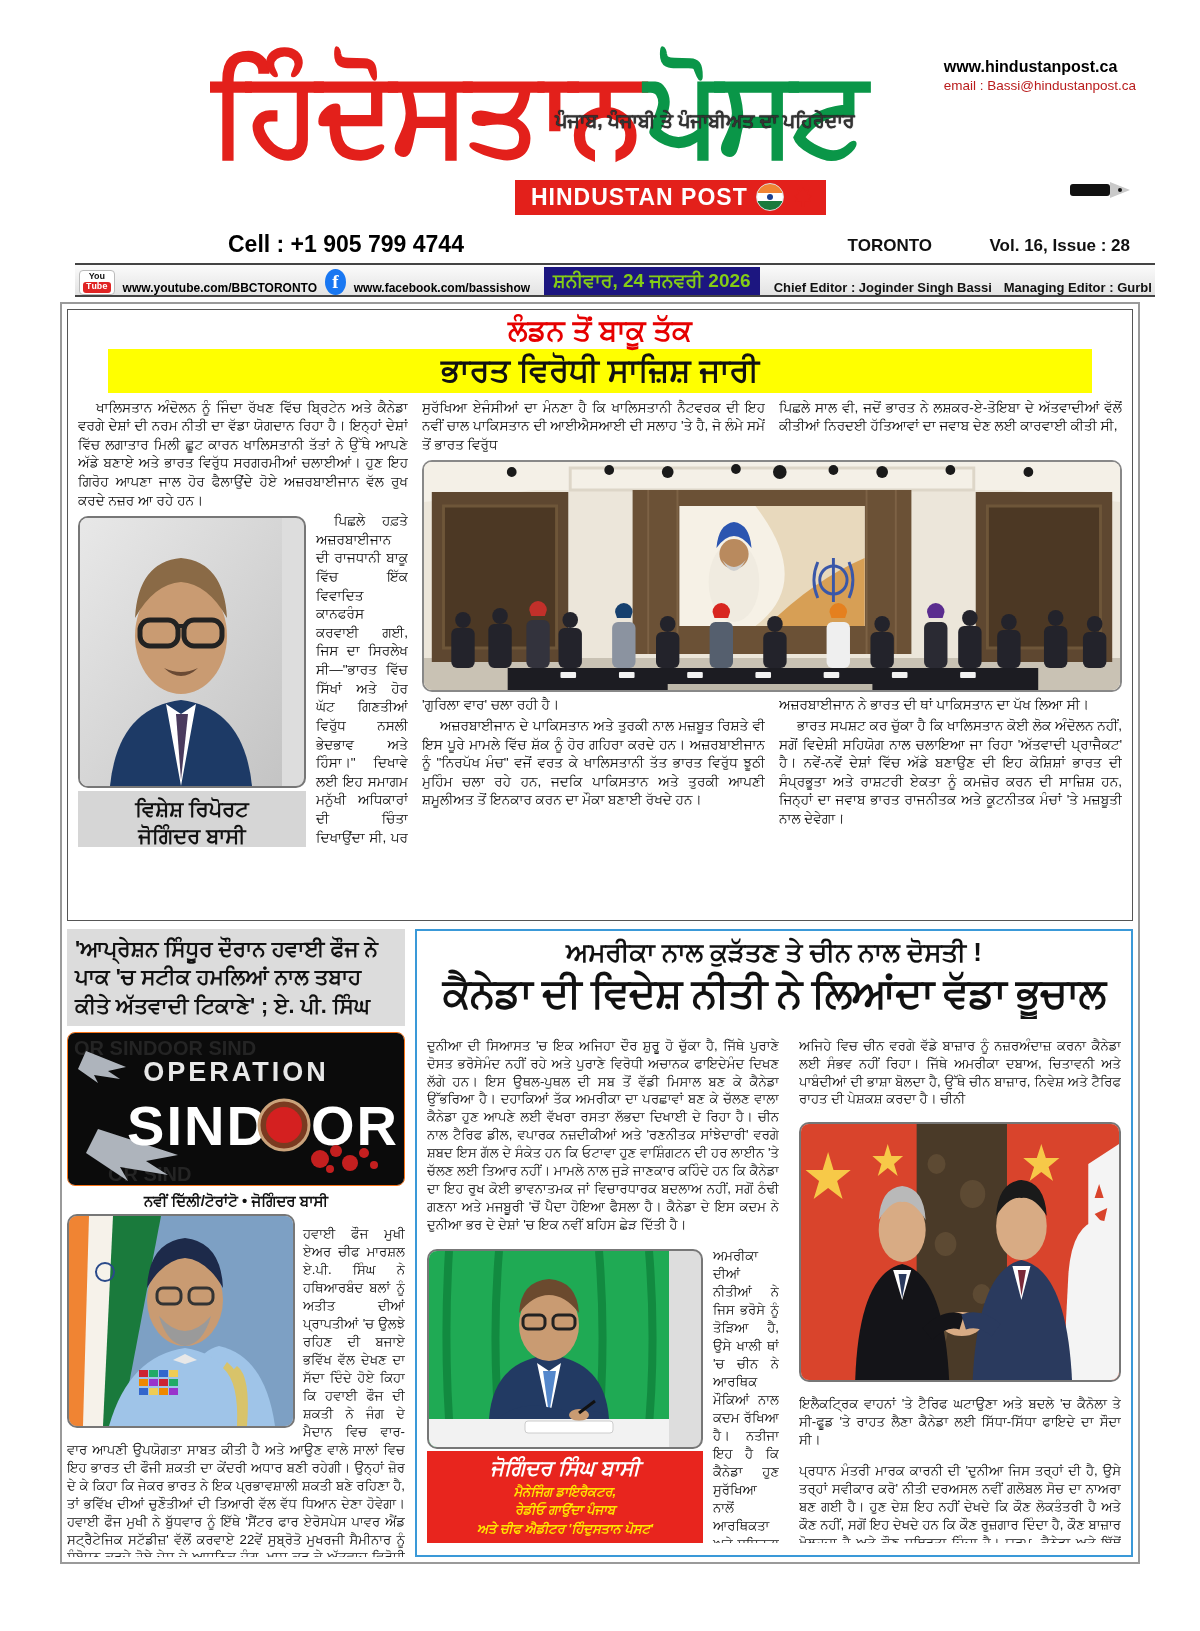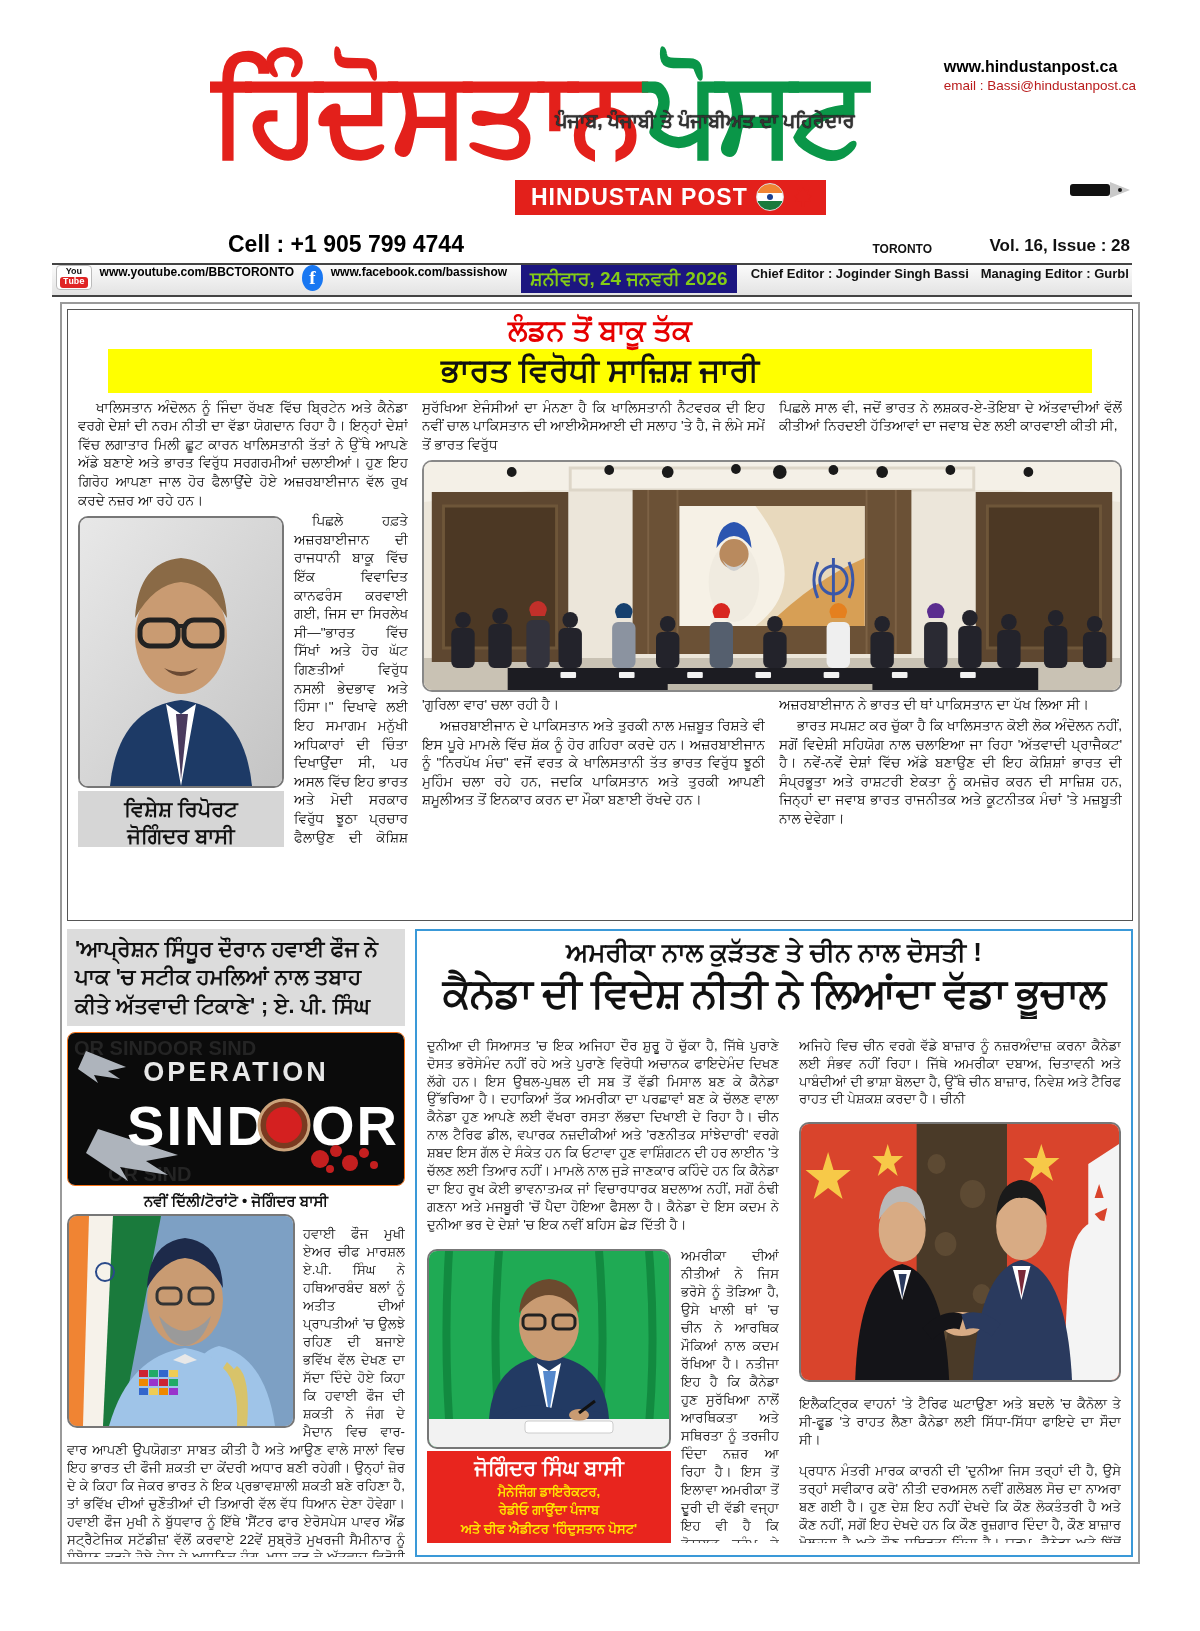--- a/index.html
+++ b/index.html
@@ -12,26 +12,26 @@
   .logo-red{font-size:118px;font-weight:bold;color:#e3201b;letter-spacing:-4px;}
   .logo-green{font-size:118px;font-weight:bold;color:#0a9648;letter-spacing:-4px;}
   .tagline{position:absolute;left:430px;top:58px;width:430px;text-align:center;font-size:19px;font-weight:bold;color:#333;text-shadow:0 0 1px #000;}
   .band{position:absolute;left:455px;top:128px;background:#e3201b;color:#fff;font-weight:bold;font-size:23px;letter-spacing:1px;padding:3px 12px 4px 16px;display:flex;align-items:center;gap:8px;}
   .india-flag{width:26px;height:26px;border-radius:50%;background:linear-gradient(#f08433 33%,#fff 33% 66%,#1a7a3c 66%);border:1px solid #ddd;position:relative;}
   .india-flag::after{content:"";position:absolute;left:10px;top:10px;width:6px;height:6px;border-radius:50%;background:#1b3f8f;}
   .mast-right{position:absolute;right:4px;top:6px;text-align:left;}
   .mast-web{font-size:16px;font-weight:bold;color:#000;}
   .mast-email{font-size:13.5px;color:#b91c1c;margin-top:2px;}
   .mast-cell{position:absolute;left:168px;bottom:2px;font-size:23px;font-weight:bold;color:#000;}
-  .mast-city{position:absolute;right:208px;bottom:4px;font-size:12px;font-weight:bold;margin-left:17px;}
+  .mast-city{position:absolute;right:208px;bottom:4px;font-size:17px;font-weight:bold;margin-left:17px;}
   .mast-issue{position:absolute;right:10px;bottom:4px;font-size:17px;font-weight:bold;}
   .pen-icon{position:absolute;right:6px;top:118px;}
 
   
-  .infobar{position:absolute;left:52px;top:263px;width:1080px;height:34px;background:linear-gradient(#fbfbfb,#e3e3e3);border-top:2px solid #444;border-bottom:2px solid #444;display:flex;align-items:flex-start;gap:8px;padding:0 4px;box-sizing:border-box;}
+  .infobar{position:absolute;left:75px;top:263px;width:1080px;height:34px;background:linear-gradient(#fbfbfb,#e3e3e3);border-top:2px solid #444;border-bottom:2px solid #444;display:flex;align-items:flex-end;gap:8px;padding:0 4px;box-sizing:border-box;}
   .yt-badge{display:flex;flex-direction:column;align-items:center;background:#fff;border:1px solid #bbb;border-radius:4px;padding:1px 3px;line-height:1;}
   .yt-top{font-size:9px;font-weight:bold;color:#111;}
   .yt-bottom{font-size:9px;font-weight:bold;color:#fff;background:#e02424;border-radius:3px;padding:1px 3px;margin-top:1px;font-family:Liberation Mono, monospace;}
   .bar-url{font-size:12px;font-weight:bold;color:#000;}
   .fb-circle{width:26px;height:26px;border-radius:50%;background:#1877f2;color:#fff;font-weight:bold;font-size:19px;display:flex;align-items:center;justify-content:center;font-family:"Liberation Serif",serif;}
   .date-box{background:#1c1680;color:#84cc16;font-weight:bold;font-size:19px;padding:3px 9px;margin-left:6px;white-space:nowrap;}
   .editors{display:flex;align-items:center;gap:6px;margin-left:6px;font-size:13px;font-weight:bold;white-space:nowrap;overflow:hidden;}
   .ed-sep{width:1px;height:16px;background:#333;}
 
   
@@ -45,42 +45,42 @@
   .s1-cols{display:grid;grid-template-columns:330px 1fr 1fr;grid-template-rows:auto auto 1fr;column-gap:14px;height:448px;}
   .s1-c1{grid-column:1;grid-row:1/4;overflow:hidden;}
   .s1-c2i{grid-column:2;grid-row:1;overflow:hidden;}
   .s1-c3i{grid-column:3;grid-row:1;overflow:hidden;}
   .s1-photo{grid-column:2/4;grid-row:2;margin:4px 0;}
   .s1-c2b{grid-column:2;grid-row:3;overflow:hidden;}
   .s1-c3b{grid-column:3;grid-row:3;overflow:hidden;}
   .bodytext{font-size:13.6px;line-height:1.37;text-align:justify;}
   .bodytext p{margin:0 0 2px 0;text-indent:18px;}
   .bodytext p.noind{text-indent:0;}
-  .reporter-fig{float:left;width:206px;margin:4px 10px 2px 0;}
+  .reporter-fig{float:left;width:228px;margin:4px 10px 2px 0;}
   .photo-frame{border:2px solid #777;border-radius:10px;overflow:hidden;background:#ddd;line-height:0;}
   .reporter-cap{background:#d6d6d6;text-align:center;font-weight:bold;font-size:21px;line-height:1.3;padding:4px 0;margin-top:3px;}
   .conf-frame{border:2px solid #888;border-radius:10px;overflow:hidden;line-height:0;}
 
   
   .bottom-row{display:flex;gap:10px;margin-top:8px;height:628px;}
   .sindoor{width:338px;flex:none;overflow:hidden;}
   .sind-headbox{background:#dcdcdc;padding:6px 8px;font-weight:bold;font-size:21.5px;line-height:1.32;text-align:left;}
   .sind-banner{margin-top:6px;border-radius:8px;overflow:hidden;line-height:0;border:1px solid #f97316;}
   .sind-byline{text-align:center;font-weight:bold;font-size:15px;margin:6px 0 2px 0;}
   .sind-body{overflow:hidden;height:352px;}
   .ap-fig{float:left;width:228px;margin:2px 8px 2px 0;}
   .small-body{font-size:13.2px;line-height:1.36;text-align:justify;}
 
   .canada{flex:1;border:2px solid #3a99d8;box-sizing:border-box;padding:6px 10px;overflow:hidden;}
   .c3-kicker{text-align:center;font-weight:bold;font-size:26px;line-height:1.2;}
   .c3-headline{text-align:center;font-weight:bold;font-size:41px;line-height:1.25;white-space:nowrap;overflow:hidden;letter-spacing:-1px;}
   .c3-cols{display:flex;gap:20px;margin-top:4px;height:520px;}
   .c3-left{width:352px;flex:none;overflow:hidden;}
   .c3-right{flex:1;overflow:hidden;}
-  .sign-fig{float:left;width:244px;margin:2px 10px 2px 0;}
+  .sign-fig{float:left;width:276px;margin:2px 10px 2px 0;font-style:italic;}
   .sign-cap{background:#e8251e;text-align:center;padding:4px 4px 6px 4px;margin-top:2px;}
   .sign-cap-title{color:#fff;font-weight:bold;font-size:21px;line-height:1.25;}
   .sign-cap-sub{color:#ffe400;font-weight:bold;font-size:13px;line-height:1.3;margin-top:2px;}
   .carney-fig{margin:4px 0;}
 </style>
 </head>
 <body>
 
 <div id="page">
 

